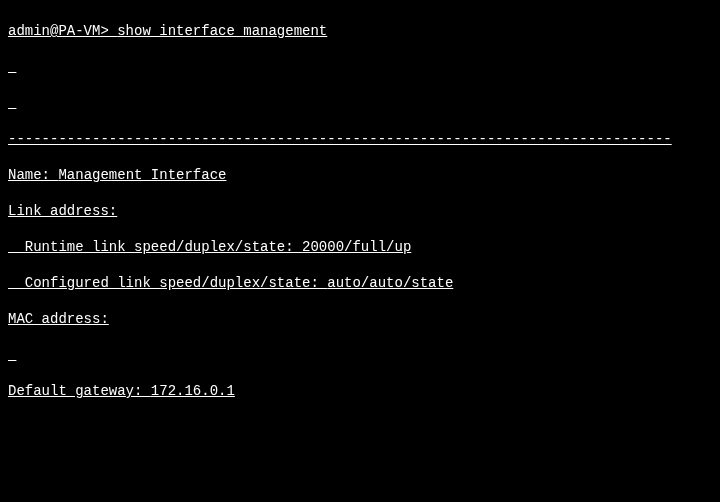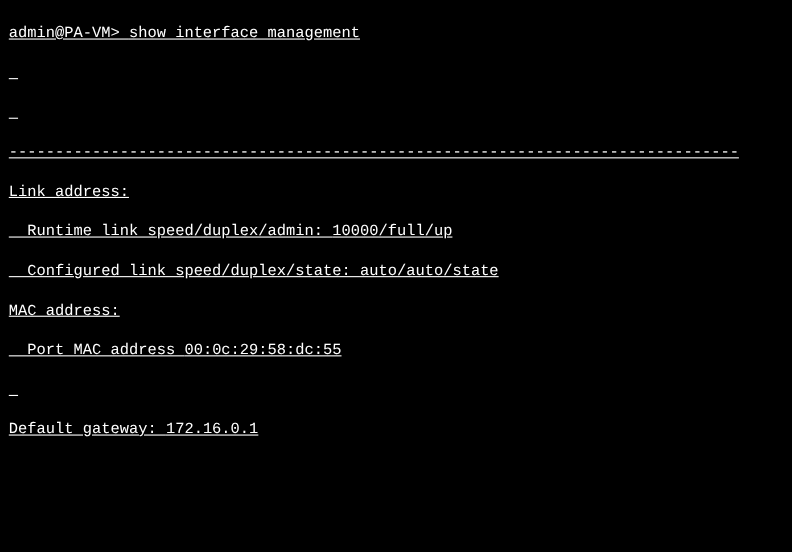--- a/index.html
+++ b/index.html
@@ -24,25 +24,25 @@
   }
 </style>
 </head>
 <body>
 
 <div class="term">
 <span class="row"><span>admin@PA-VM&gt; </span><span>show interface management</span></span>
 <span class="row">&nbsp;</span>
 <span class="row">&nbsp;</span>
 <span class="row">-------------------------------------------------------------------------------</span>
+<span class="row"><span>Name: </span><span>Management Interface</span></span>
 <span class="row">Link address:</span>
-<span class="row"><span>  Runtime link speed/duplex/admin: </span><span>10000/full/up</span></span>
+<span class="row"><span>  Runtime link speed/duplex/state: </span><span>20000/full/up</span></span>
 <span class="row"><span>  Configured link speed/duplex/state: </span><span>auto/auto/state</span></span>
 <span class="row">MAC address:</span>
-<span class="row"><span>  Port MAC address </span><span>00:0c:29:58:dc:55</span></span>
 <span class="row">&nbsp;</span>
 <span class="row"><span>Default gateway: </span><span>172.16.0.1</span></span>
 
 
 
 
 
 
 
 

